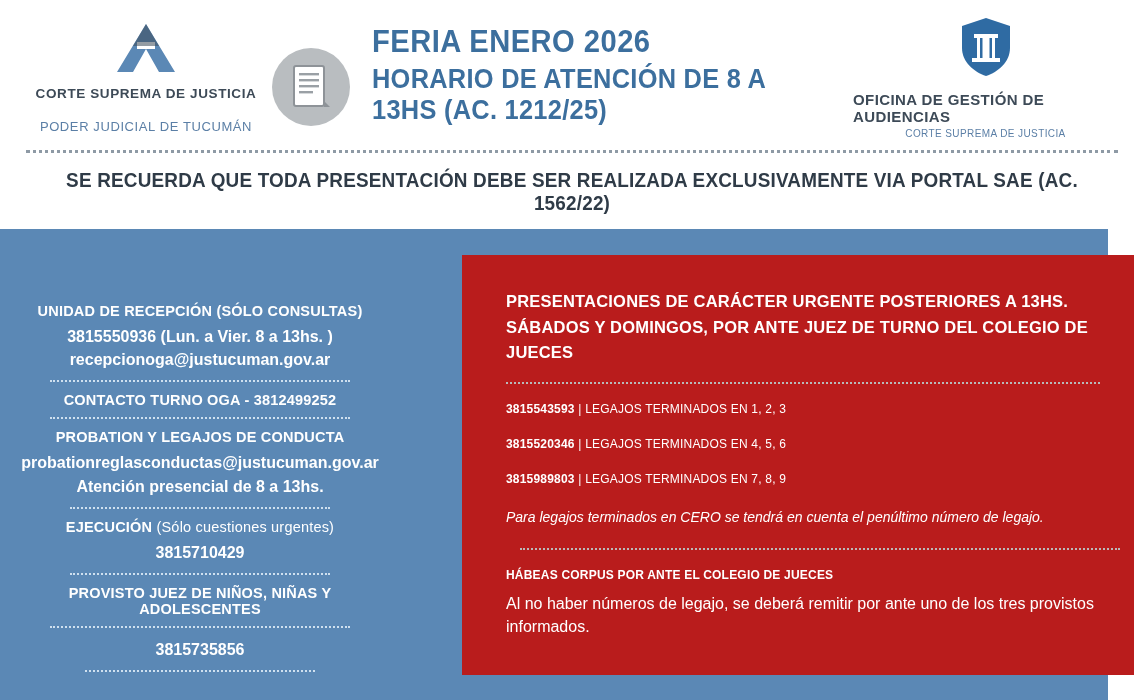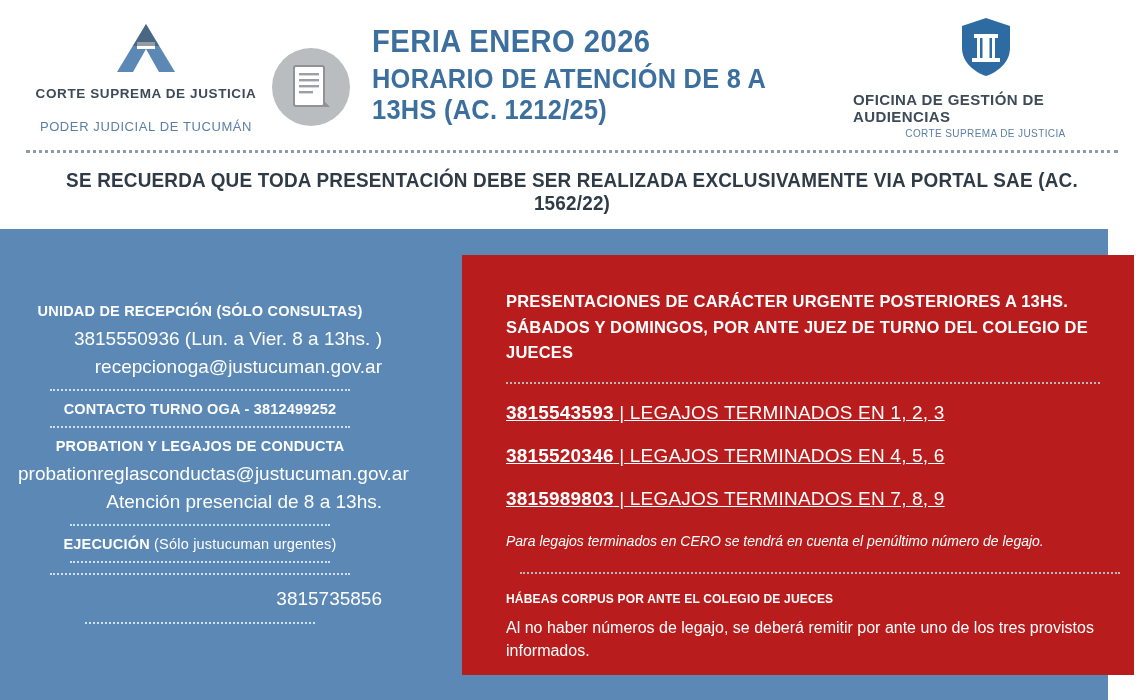--- a/index.html
+++ b/index.html
@@ -116,21 +116,21 @@
     padding: 34px 18px 0 18px;
     margin-top: 40px;
   }
   .blk { margin-bottom: 2px; }
   .blk .h {
     font-size: 14.5px; font-weight: bold; letter-spacing: .2px;
     margin-bottom: 6px;
   }
   .blk .h .reg { font-weight: normal; }
   .blk .t {
-    font-size: 19px; line-height: 1.45; font-weight: normal; text-align: right;
+    font-size: 16px; line-height: 1.45; font-weight: bold;
   }
   .sep-dots {
     height: 0;
     border-top: 2px dotted #cfe0ef;
     margin: 9px auto 10px;
     width: 300px;
   }
   .sep-dots.w2 { width: 260px; }
   .sep-dots.w3 { width: 230px; }
 
@@ -147,24 +147,23 @@
   .dp-title {
     font-size: 16.5px; font-weight: bold; line-height: 1.55;
     letter-spacing: .2px;
   }
   .dp-dots {
     height: 0; border-top: 2px dotted #b9b9b9;
     margin: 16px 0 18px 0;
   }
   .dp-dots.indent { margin: 20px 0 18px 14px; width: 600px; }
   .phone-row {
-    font-size: 19px;
+    font-size: 12px;
     margin-bottom: 21px;
     letter-spacing: .2px;
-    text-decoration: underline;
   }
   .phone-row .num { font-weight: bold; }
   .note-italic {
     font-size: 14px;
     font-style: italic;
     line-height: 1.5;
   }
   .dp-sub {
     font-size: 12px; font-weight: bold; margin-bottom: 10px;
     letter-spacing: .2px;
@@ -249,26 +248,28 @@
       <div class="blk">
         <div class="h">PROBATION Y LEGAJOS DE CONDUCTA</div>
         <div class="t">probationreglasconductas@justucuman.gov.ar</div>
         <div class="t">Atención presencial de 8 a 13hs.</div>
       </div>
       <div class="sep-dots w2"></div>
 
       <div class="blk">
         <div class="h">
           <span>EJECUCIÓN</span>
-          <span class="reg">(Sólo justucuman urgentes)</span>
+          <span class="reg">(Sólo cuestiones urgentes)</span>
         </div>
+        <div class="t">3815710429</div>
       </div>
       <div class="sep-dots w2"></div>
 
       <div class="blk">
+        <div class="h">PROVISTO JUEZ DE NIÑOS, NIÑAS Y ADOLESCENTES</div>
       </div>
       <div class="sep-dots"></div>
 
       <div class="blk">
         <div class="t">3815735856</div>
       </div>
       <div class="sep-dots w3"></div>
 
     </div>
 

